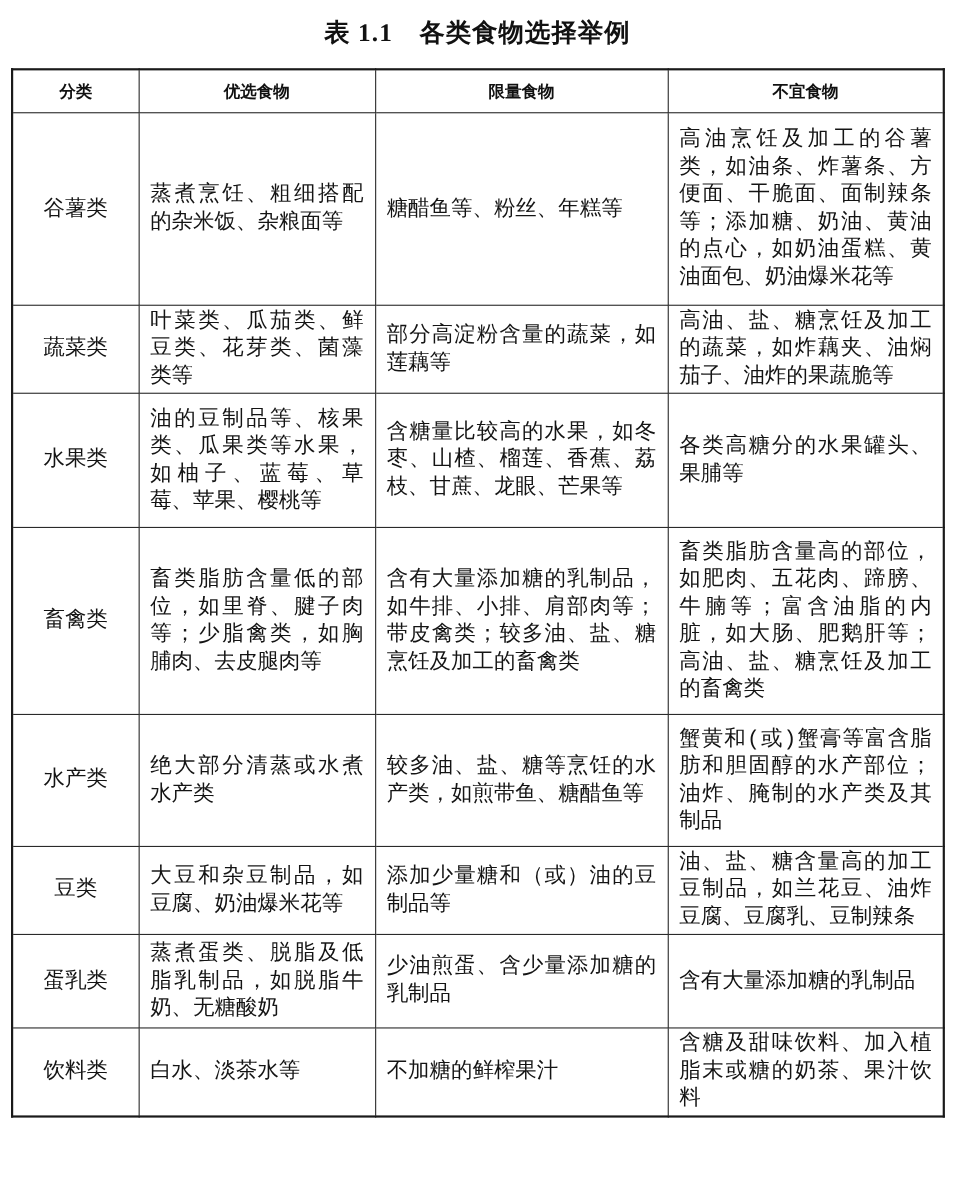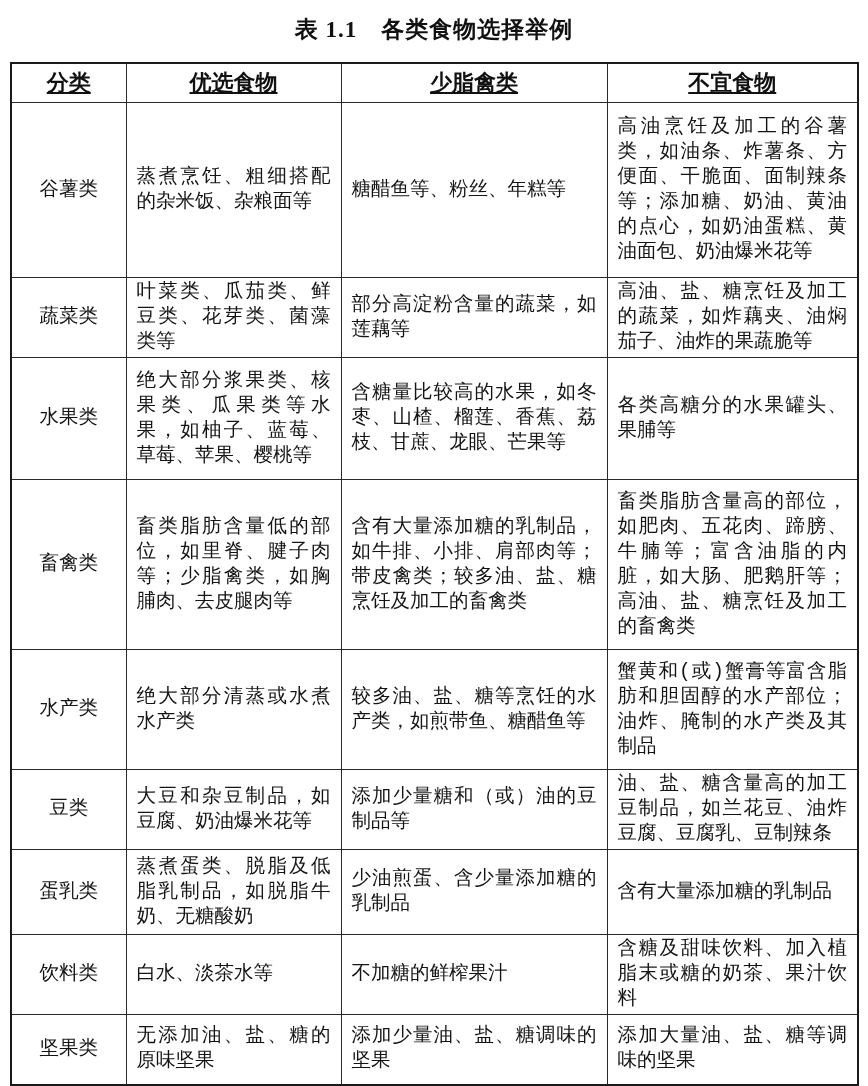--- a/index.html
+++ b/index.html
@@ -28,27 +28,26 @@
     margin:17px 0 0 10px;
     width:847px;
     border:2px solid #1a1a1a;
   }
   table.food th, table.food td{
     border:1px solid #2a2a2a;
     vertical-align:middle;
     overflow:hidden;
   }
   table.food th{
-    font-size:22px;
+    font-size:15px;
     font-weight:bold;
     text-align:center;
     height:38px;
     padding:0 4px;
     color:#111;
-    text-decoration:underline;
   }
   table.food td{
     font-size:19.5px;
     line-height:25px;
     padding:2px 10px;
     text-align:justify;
     text-justify:inter-ideograph;
     color:#141414;
     font-family:Liberation Mono, monospace;
   }
@@ -78,40 +77,40 @@
     <colgroup>
       <col style="width:115px">
       <col style="width:215px">
       <col style="width:266px">
       <col style="width:251px">
     </colgroup>
     <thead>
       <tr>
         <th>分类</th>
         <th>优选食物</th>
-        <th>少脂禽类</th>
+        <th>限量食物</th>
         <th>不宜食物</th>
       </tr>
     </thead>
     <tbody>
         <tr>
           <td class="cat">谷薯类</td>
           <td>蒸煮烹饪、粗细搭配的杂米饭、杂粮面等</td>
           <td>糖醋鱼等、粉丝、年糕等</td>
           <td>高油烹饪及加工的谷薯类，如油条、炸薯条、方便面、干脆面、面制辣条等；添加糖、奶油、黄油的点心，如奶油蛋糕、黄油面包、奶油爆米花等</td>
         </tr>
         <tr>
           <td class="cat">蔬菜类</td>
           <td>叶菜类、瓜茄类、鲜豆类、花芽类、菌藻类等</td>
           <td>部分高淀粉含量的蔬菜，如莲藕等</td>
           <td>高油、盐、糖烹饪及加工的蔬菜，如炸藕夹、油焖茄子、油炸的果蔬脆等</td>
         </tr>
         <tr>
           <td class="cat">水果类</td>
-          <td>绝大部分浆果类、核果类、瓜果类等水果，如柚子、蓝莓、草莓、苹果、樱桃等</td>
+          <td>油的豆制品等、核果类、瓜果类等水果，如柚子、蓝莓、草莓、苹果、樱桃等</td>
           <td>含糖量比较高的水果，如冬枣、山楂、榴莲、香蕉、荔枝、甘蔗、龙眼、芒果等</td>
           <td>各类高糖分的水果罐头、果脯等</td>
         </tr>
         <tr>
           <td class="cat">畜禽类</td>
           <td>畜类脂肪含量低的部位，如里脊、腱子肉等；少脂禽类，如胸脯肉、去皮腿肉等</td>
           <td>含有大量添加糖的乳制品，如牛排、小排、肩部肉等；带皮禽类；较多油、盐、糖烹饪及加工的畜禽类</td>
           <td>畜类脂肪含量高的部位，如肥肉、五花肉、蹄膀、牛腩等；富含油脂的内脏，如大肠、肥鹅肝等；高油、盐、糖烹饪及加工的畜禽类</td>
         </tr>
         <tr>
@@ -131,22 +130,16 @@
           <td>蒸煮蛋类、脱脂及低脂乳制品，如脱脂牛奶、无糖酸奶</td>
           <td>少油煎蛋、含少量添加糖的乳制品</td>
           <td>含有大量添加糖的乳制品</td>
         </tr>
         <tr>
           <td class="cat">饮料类</td>
           <td>白水、淡茶水等</td>
           <td>不加糖的鲜榨果汁</td>
           <td>含糖及甜味饮料、加入植脂末或糖的奶茶、果汁饮料</td>
         </tr>
-        <tr>
-          <td class="cat">坚果类</td>
-          <td>无添加油、盐、糖的原味坚果</td>
-          <td>添加少量油、盐、糖调味的坚果</td>
-          <td>添加大量油、盐、糖等调味的坚果</td>
-        </tr>
       </tbody>
   </table>
 
 </div>
 
 </body></html>

